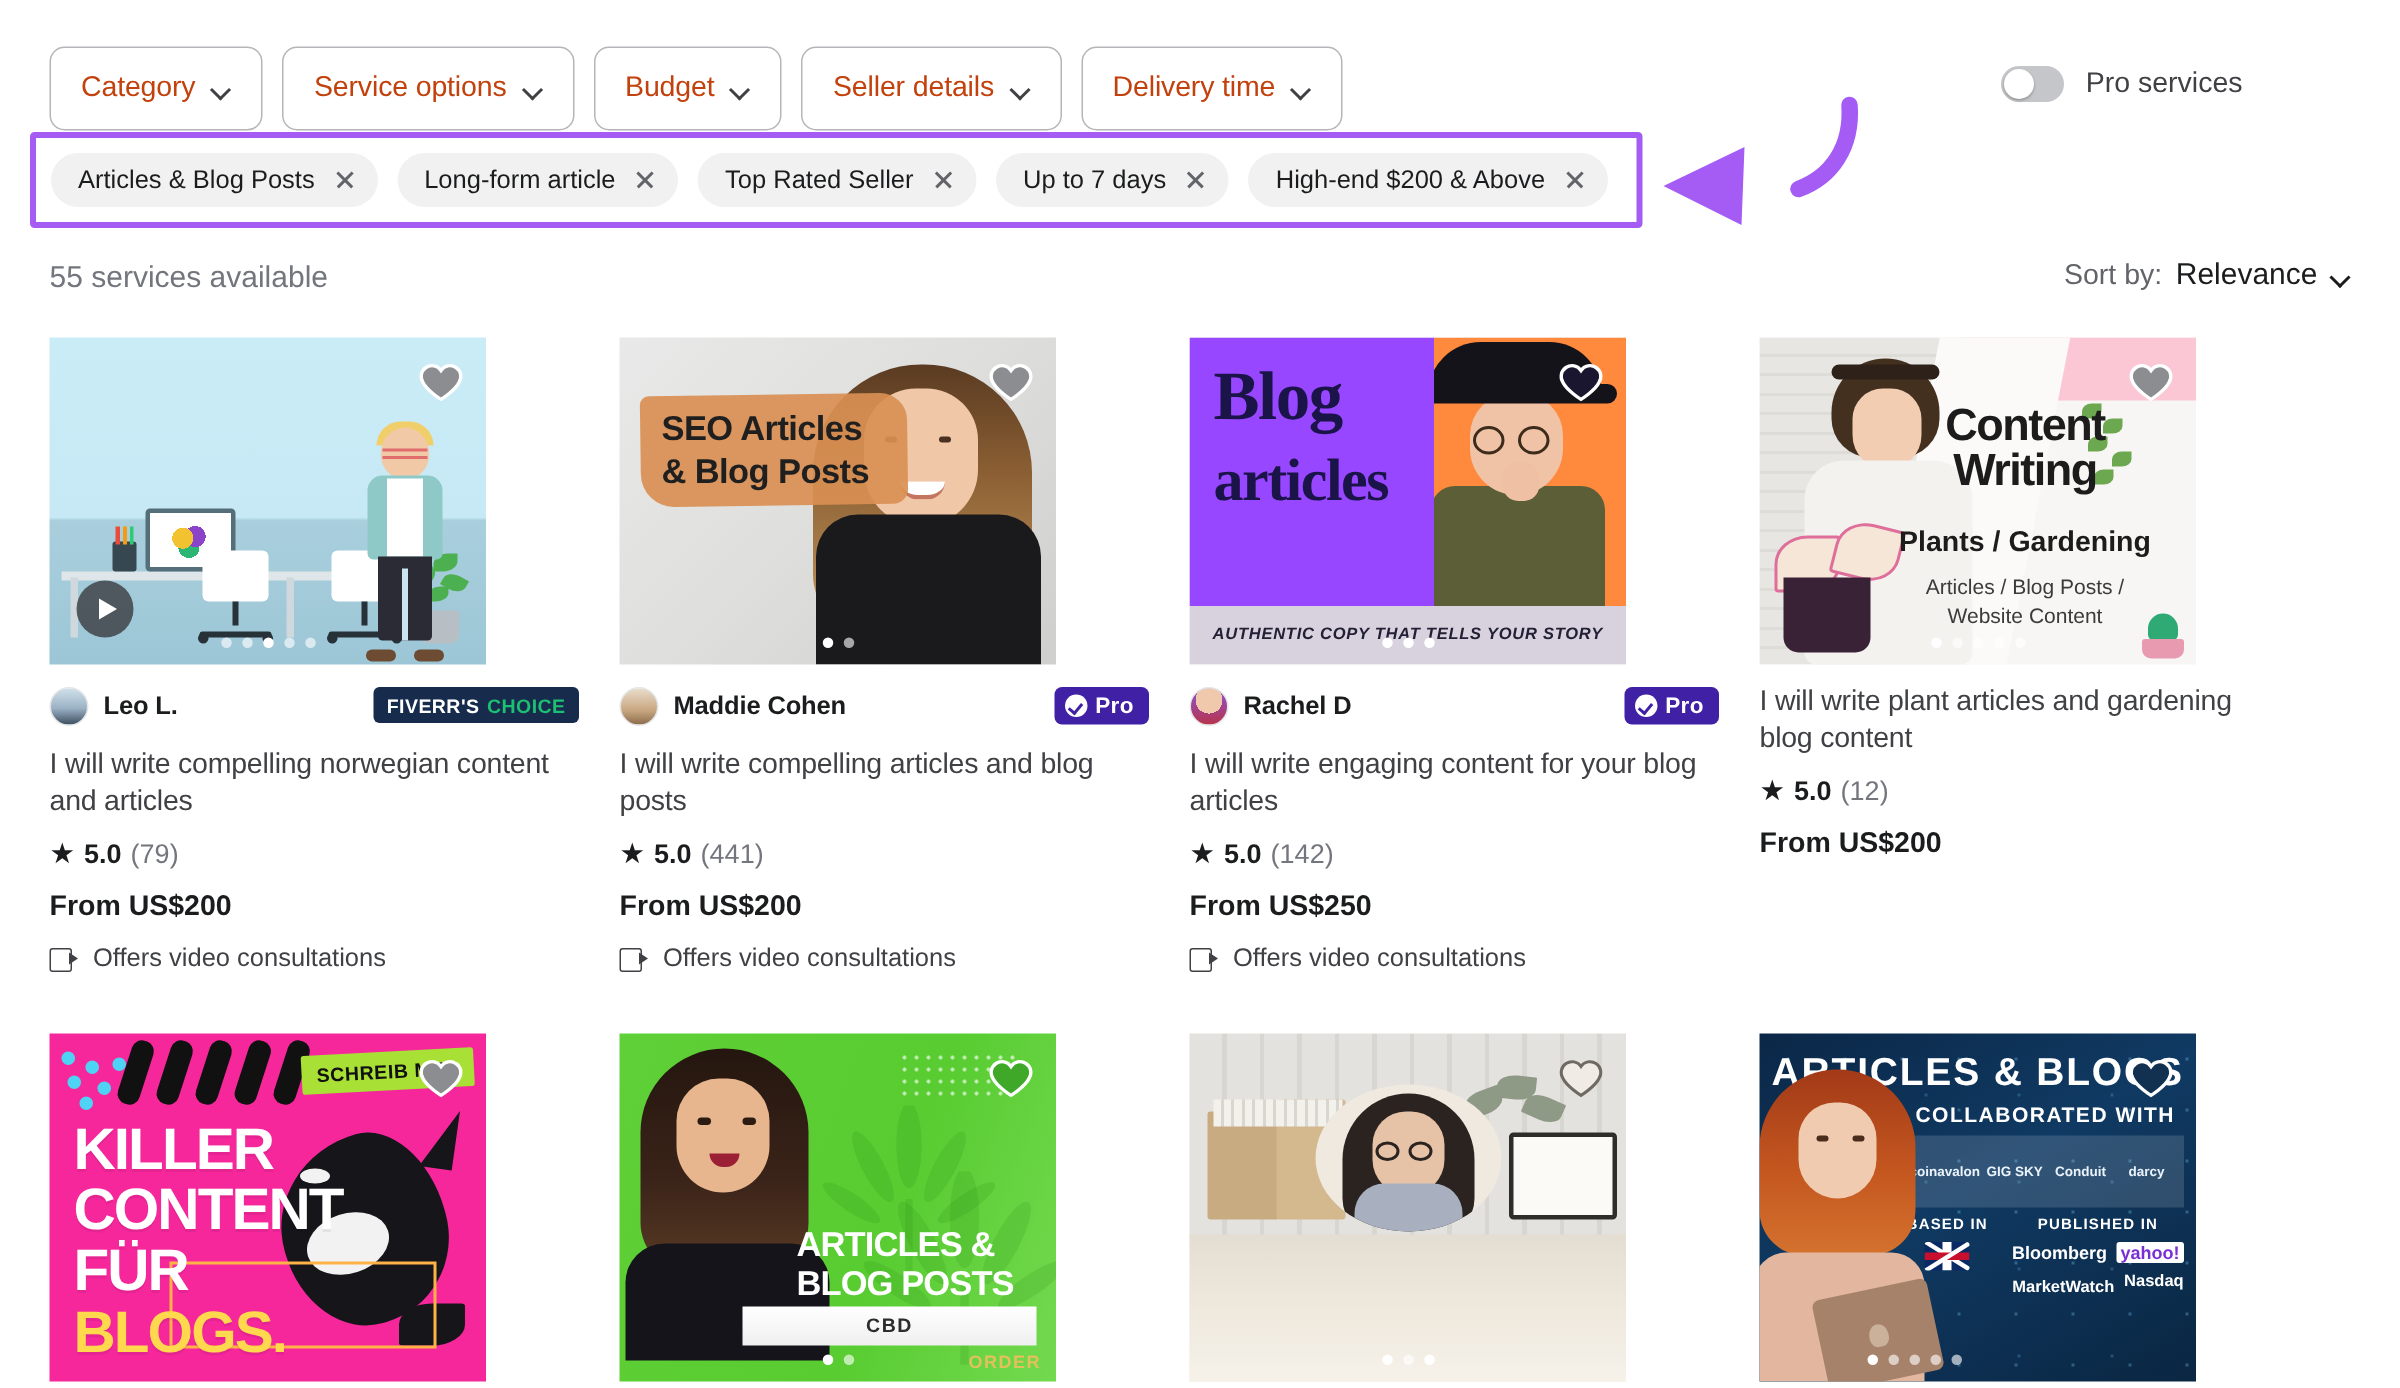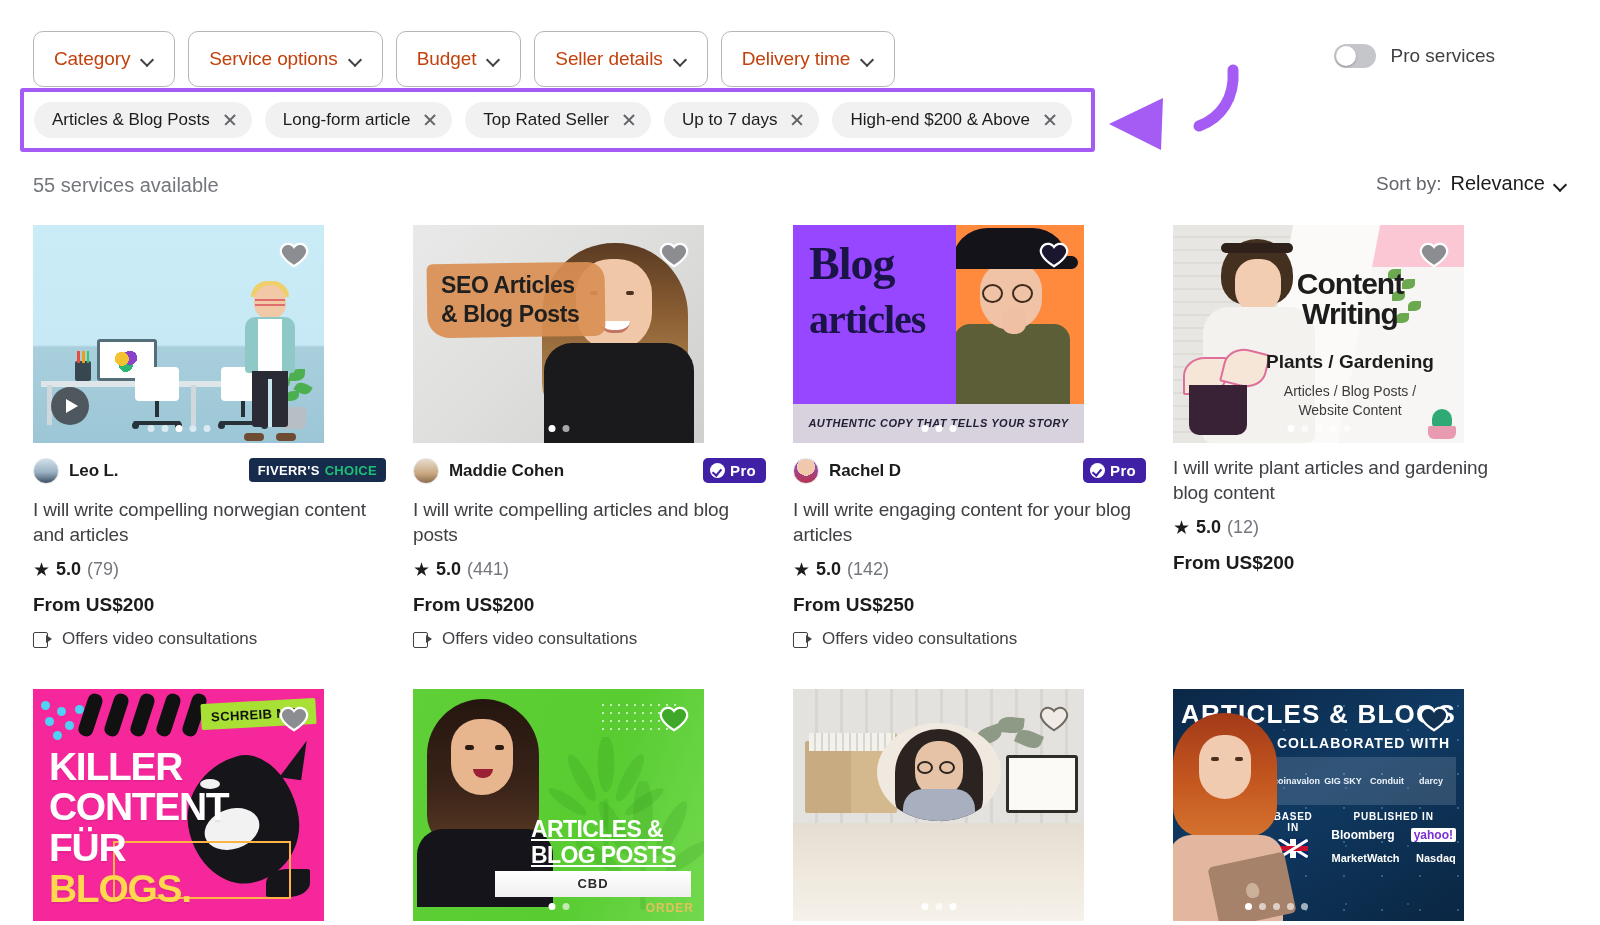--- a/index.html
+++ b/index.html
@@ -388,21 +388,21 @@
     background: linear-gradient(180deg,#24160f 0%, #3b2419 60%, #5b3c25 100%);
     border-radius:56px 56px 34px 34px; }
   .t-green .lady .face { position:absolute; left:34px; top:20px; width:62px; height:76px;
     background:#e8b68e; border-radius:31px 31px 34px 34px; }
   .t-green .lady .e1,.t-green .lady .e2 { position:absolute; top:46px; width:9px; height:5px; background:#2b1b11; border-radius:3px; }
   .t-green .lady .e1 { left:48px; } .t-green .lady .e2 { left:78px; }
   .t-green .lady .lip { position:absolute; left:56px; top:70px; width:20px; height:9px; background:#9b1f35; border-radius:0 0 12px 12px; }
   .t-green .lady .body { position:absolute; left:0; bottom:0; width:136px; height:78px; background:#14141a; border-radius:26px 26px 0 0; }
   .t-green .gt {
     position:absolute; left:118px; top:128px; width:200px;
-    font-size:23px; font-weight:bold; color:#fff; line-height:1.12; letter-spacing:-.6px;text-decoration:underline;
+    font-size:23px; font-weight:bold; color:#fff; line-height:1.12; letter-spacing:-.6px;
   }
   .t-green .gt span { display:block; }
   .t-green .cbd {
     position:absolute; left:82px; bottom:24px; width:196px; height:26px;
     background: linear-gradient(180deg,#fff 0%,#efefef 100%);
     display:flex; align-items:center; justify-content:center;
     font-size:13px; font-weight:bold; color:#2c2c2c; letter-spacing:1px;
   }
   .t-green .order { position:absolute; right:10px; bottom:6px; font-size:12px; font-weight:bold; color:#e2c15a; letter-spacing:1px; }
 
@@ -457,21 +457,21 @@
   .t-dark .logos {
     position:absolute; left:96px; right:8px; top:68px; height:48px;
     background: rgba(255,255,255,.14);
     display:grid; grid-template-columns:repeat(4,1fr); align-items:center;
     font-size:9px; color:#eaf3fb; text-align:center; gap:2px; padding:0 4px;
   }
   .t-dark .logos b { font-size:9px; font-weight:bold; }
   .t-dark .r2 { position:absolute; left:96px; right:8px; top:122px; display:flex; gap:14px; }
   .t-dark .r2 .col { flex:1; text-align:center; }
   .t-dark .r2 .lab { font-size:10px; font-weight:bold; color:#fff; letter-spacing:.8px; }
-  .t-dark .r2 .flagwrap { display:flex; align-items:flex-end; justify-content:center; gap:16px; margin-top:6px; }
+  .t-dark .r2 .flagwrap { display:flex; align-items:flex-start; justify-content:center; gap:6px; margin-top:6px; }
   .t-dark .flag { width:30px; height:19px; position:relative; background:#0a2a66; border-radius:2px; overflow:hidden; flex:none; }
   .t-dark .flag::before { content:""; position:absolute; left:-6px; top:8px; width:44px; height:3px; background:#fff; transform:rotate(32deg); box-shadow:0 0 0 0 #fff; }
   .t-dark .flag::after { content:""; position:absolute; left:-6px; top:8px; width:44px; height:3px; background:#fff; transform:rotate(-32deg); }
   .t-dark .flag i { position:absolute; left:12px; top:0; width:6px; height:19px; background:#fff; }
   .t-dark .flag u { position:absolute; left:0; top:7px; width:30px; height:5px; background:#c8102e; }
   .t-dark .bloom { font-size:12px; font-weight:bold; color:#fff; }
   .t-dark .mw { margin-top:4px; font-size:11px; font-weight:bold; color:#fff; }
   .t-dark .yh { font-size:12px; font-weight:bold; color:#7a2fd6; background:#fff; padding:0 3px; border-radius:2px; }
   .t-dark .nas { font-size:11px; font-weight:bold; color:#fff; }
   .t-dark .redhead { position:absolute; left:-4px; top:24px; width:118px; height:208px; }

